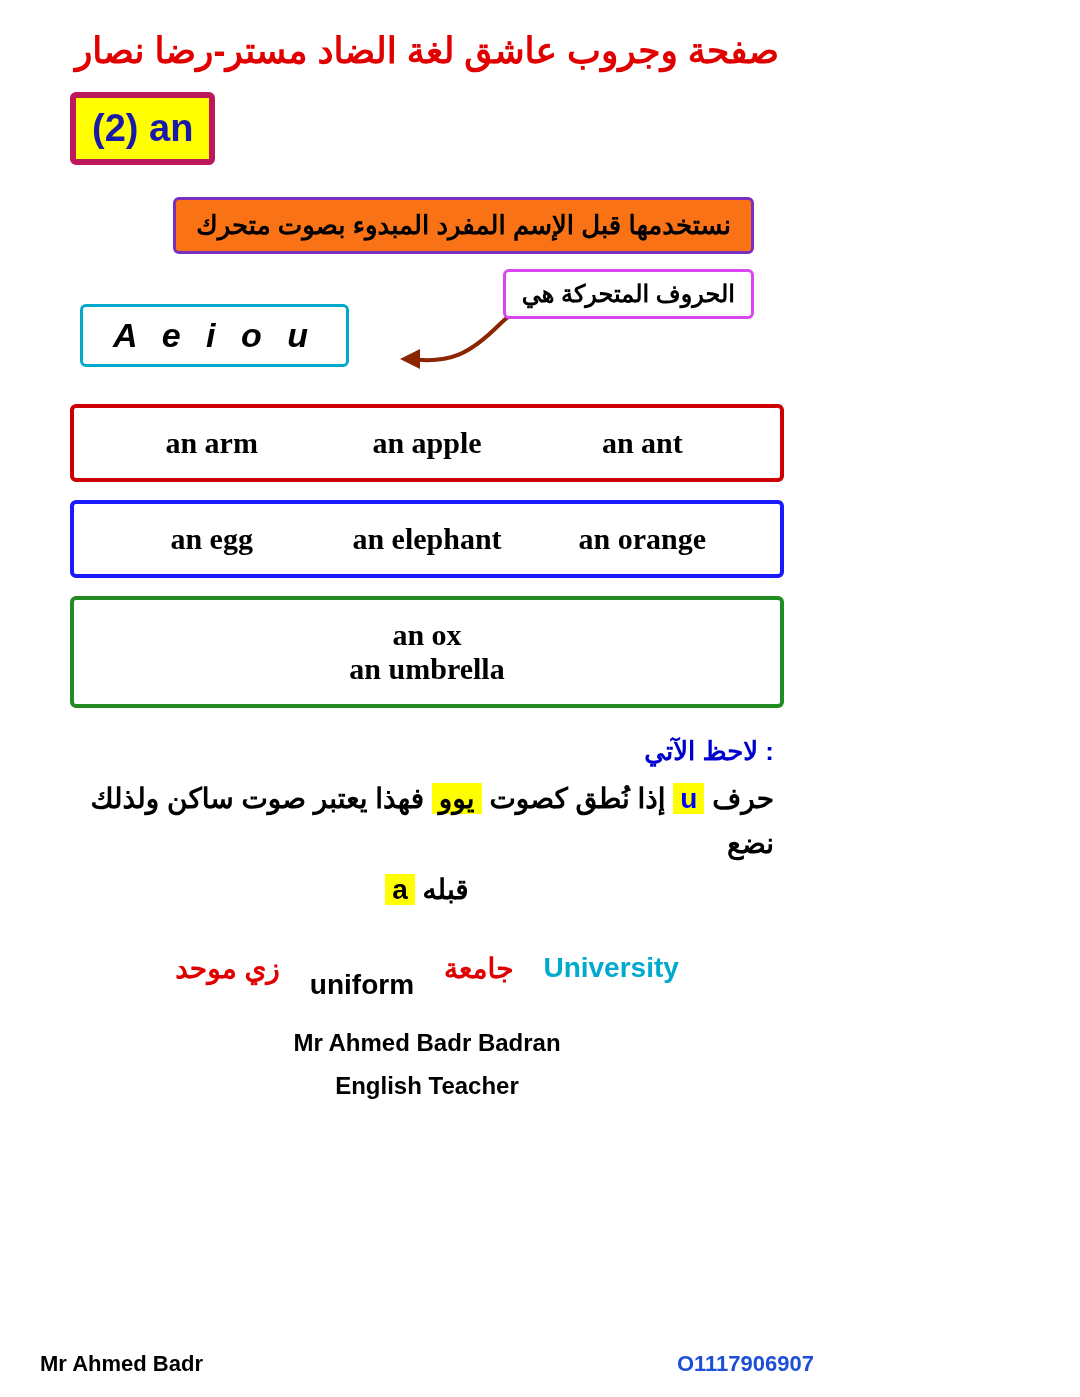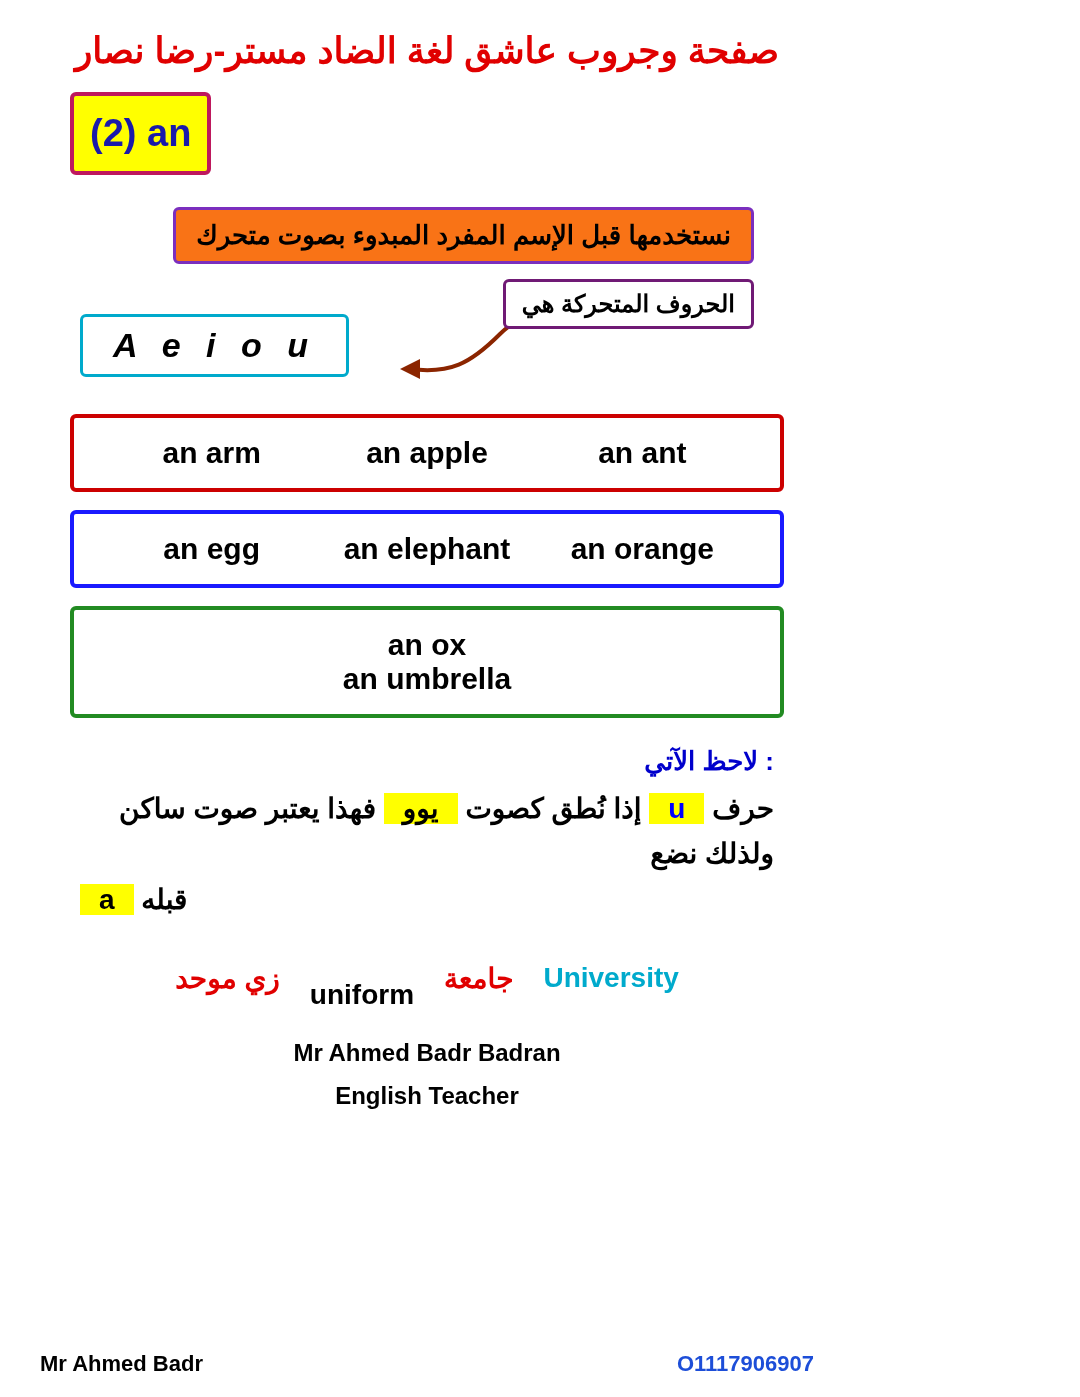--- a/index.html
+++ b/index.html
@@ -33,23 +33,23 @@
       font-weight: bold;
       margin-bottom: 20px;
       direction: rtl;
       font-family: 'Arial', sans-serif;
     }
 
     
     .title-badge {
       display: inline-block;
       background: #ffff00;
-      border: 4px solid #be185d;
-      border-radius: 6px;
-      padding: 16px 16px;
+      border: 6px solid #be185d;
+      border-radius: 6px;
+      padding: 9px 16px;
       font-size: 38px;
       font-weight: bold;
       color: #1a1aaa;
       margin-bottom: 22px;
       margin-left: 30px;
     }
 
     
     .purple-box-container {
       display: flex;
@@ -97,21 +97,21 @@
       left: 310px;
       top: 0px;
       width: 280px;
       height: 120px;
     }
 
     .small-label-box {
       position: absolute;
       right: 60px;
       top: 5px;
-      border: 3px solid #701a75;
+      border: 3px solid #d946ef;
       border-radius: 6px;
       padding: 8px 16px;
       font-size: 24px;
       font-weight: bold;
       color: #000;
       direction: rtl;
       background: #fff;
     }
 
     
@@ -136,20 +136,21 @@
     }
 
     .word-box.green-border {
       border: 4px solid #228b22;
       flex-direction: column;
     }
 
     .word-box span {
       flex: 1;
       text-align: center;
+      font-family: Liberation Serif, serif;
     }
 
     
     .note-section {
       direction: rtl;
       padding: 10px 40px;
       margin-top: 10px;
     }
 
     .note-label {
@@ -164,21 +165,21 @@
       font-size: 28px;
       font-weight: bold;
       color: #000;
       text-align: right;
       line-height: 1.6;
       direction: rtl;
     }
 
     .highlight-yellow {
       background: #ffff00;
-      padding: 0 19px;
+      padding: 0 7px;
     }
 
     .highlight-blue {
       color: #0000ff;
       font-weight: bold;
     }
 
     
     .university-row {
       display: flex;
@@ -233,21 +234,21 @@
       color: #000;
     }
 
     .footer-right {
       font-size: 22px;
       font-weight: bold;
       color: #1d4ed8;
     }
 
     .note-line2 {
-      text-align: left;
+      text-align: center;
       font-size: 28px;
       font-weight: bold;
       direction: rtl;
       margin-top: 6px;
     }
   </style>
 </head>
 <body>
 
 <div class="page-container">

